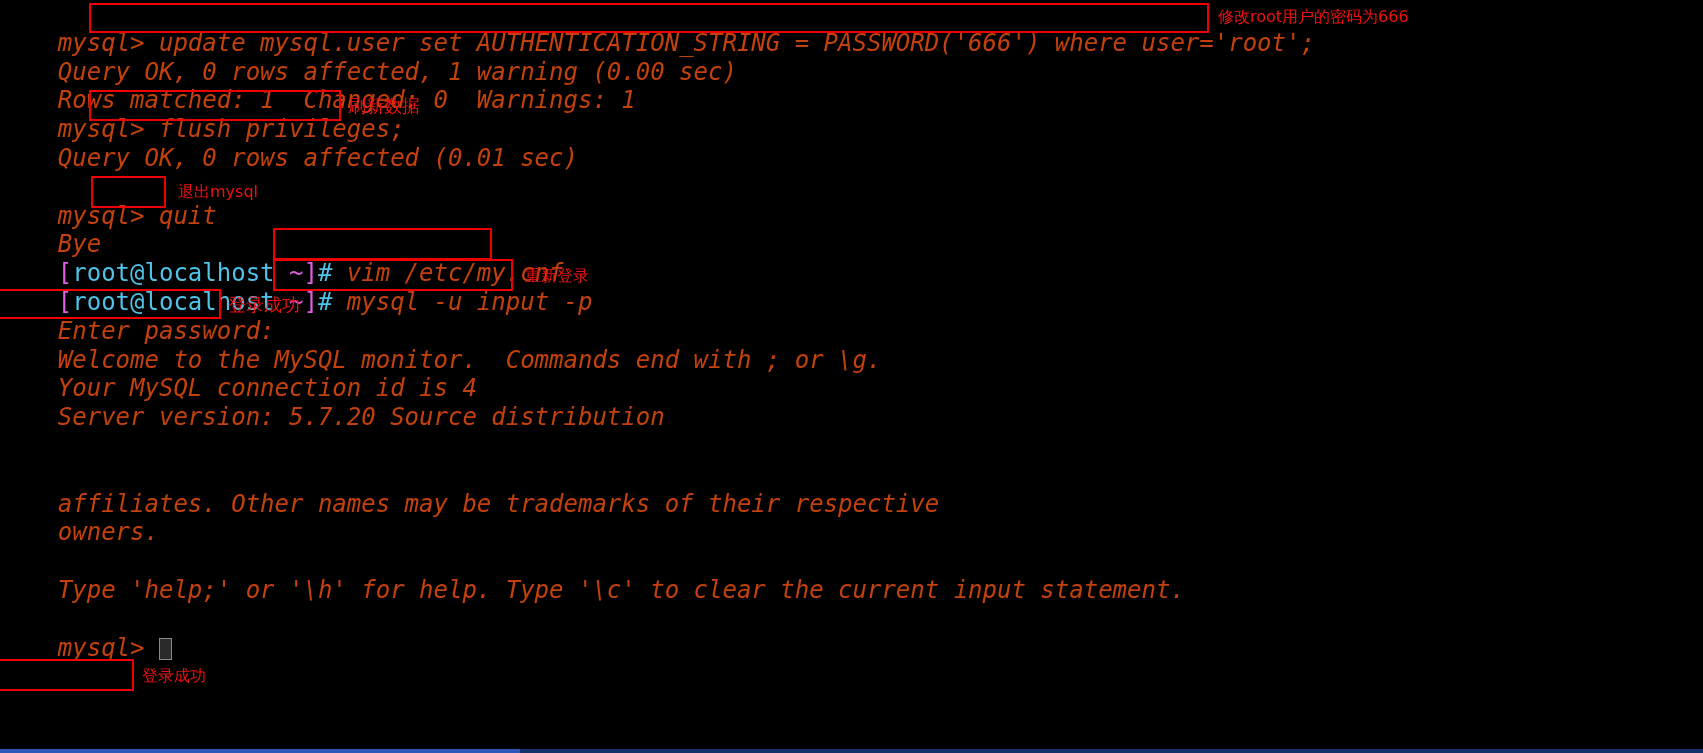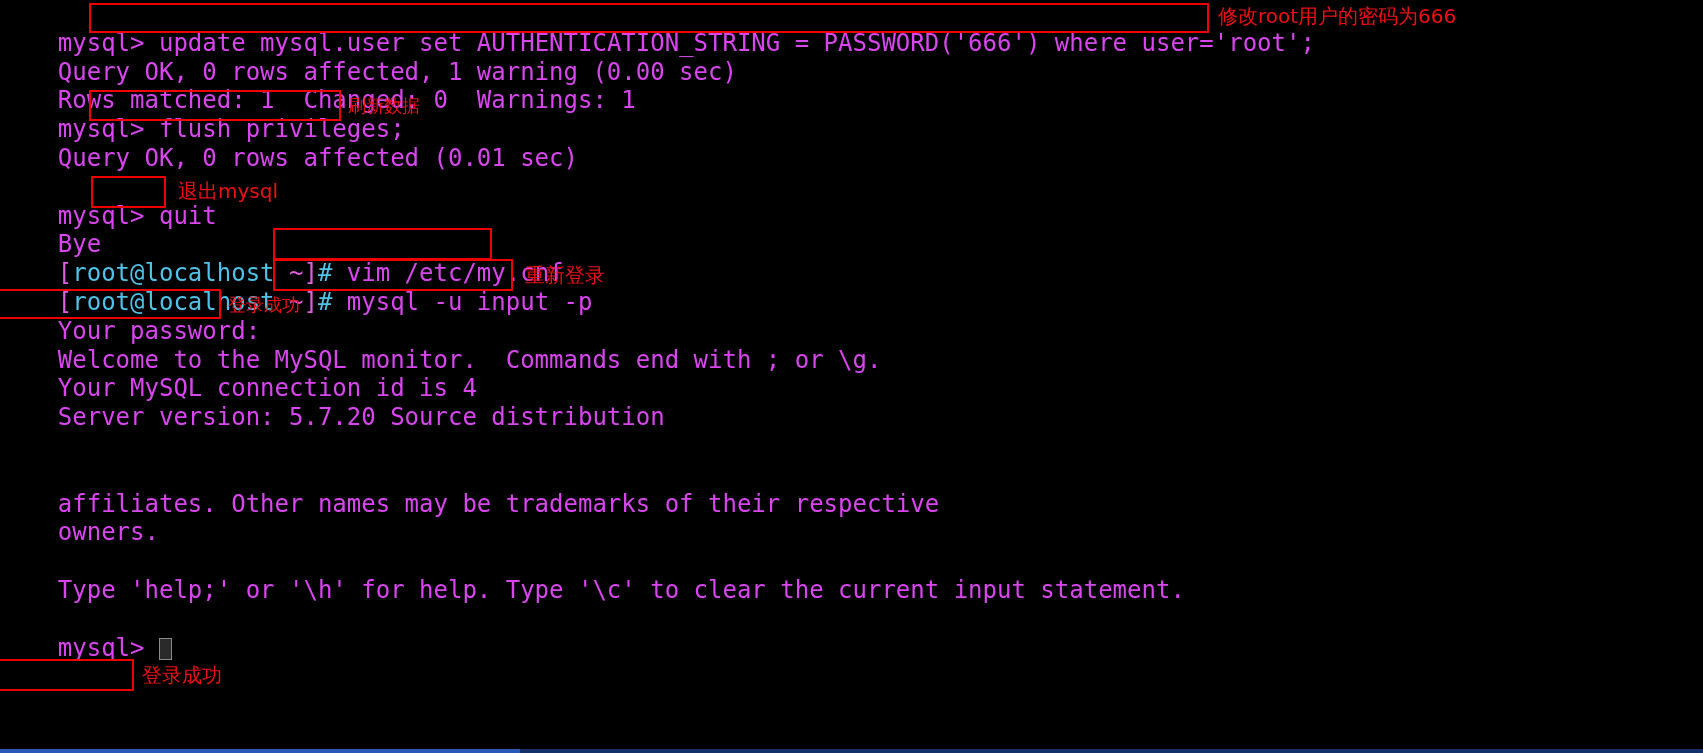--- a/index.html
+++ b/index.html
@@ -32,42 +32,42 @@
     white-space: pre;
     letter-spacing: 0px;
     font-family: "DejaVu Sans Mono", "Liberation Mono", monospace;
   }
 
   .term-line .seg { display: inline; }
 
   
   .c-magenta { color: #e05fe0; }
   .c-cyan    { color: #4fc3e8; }
-  .c-white   { color: #d946ef; }
+  .c-white   { color: #c2410c; font-style: italic; }
 
   
   .box {
     position: absolute;
     border: 2px solid #ee0000;
     box-sizing: border-box;
     pointer-events: none;
     background: transparent;
   }
 
   
   .note {
     position: absolute;
     color: #ee1111;
     font-family: "DejaVu Sans", "Liberation Sans", sans-serif;
     font-size: 18px;
     line-height: 15px;
     white-space: nowrap;
   }
   .note.big {
-    font-size: 20px;
+    font-size: 16px;
   }
 
   
   .cursor {
     display: inline-block;
     width: 13px;
     height: 22px;
     background: #2a2a2a;
     border: 1px solid #8a8a8a;
     box-sizing: border-box;
@@ -130,21 +130,21 @@
 
   <div class="term-line">
     <span class="seg c-magenta">[</span><span class="seg c-cyan">root@localhost</span><span class="seg c-magenta"> ~]</span><span class="seg c-cyan"># </span><span class="seg c-white">vim /etc/my.cnf</span>
   </div>
 
   <div class="term-line">
     <span class="seg c-magenta">[</span><span class="seg c-cyan">root@localhost</span><span class="seg c-magenta"> ~]</span><span class="seg c-cyan"># </span><span class="seg c-white">mysql -u input -p</span>
   </div>
 
   <div class="term-line">
-    <span class="seg c-white">Your password: </span>
+    <span class="seg c-white">Enter password: </span>
   </div>
 
   <div class="term-line">
     <span class="seg c-white">Welcome to the MySQL monitor.  Commands end with ; or \g.</span>
   </div>
 
   <div class="term-line">
     <span class="seg c-white">Your MySQL connection id is 4</span>
   </div>
 

